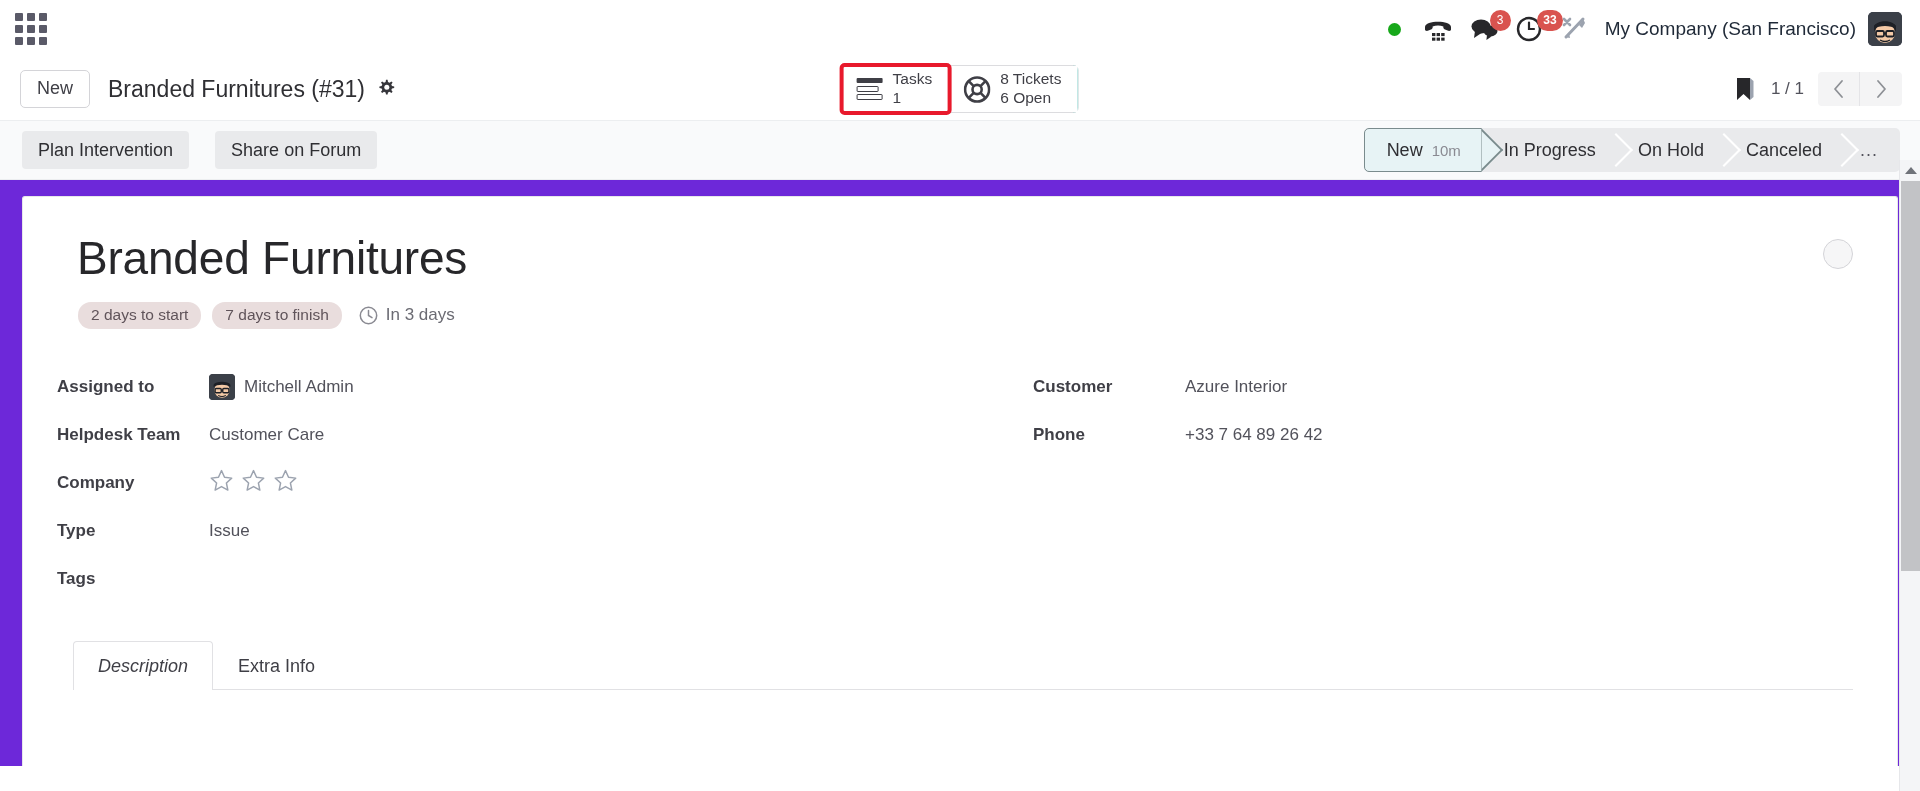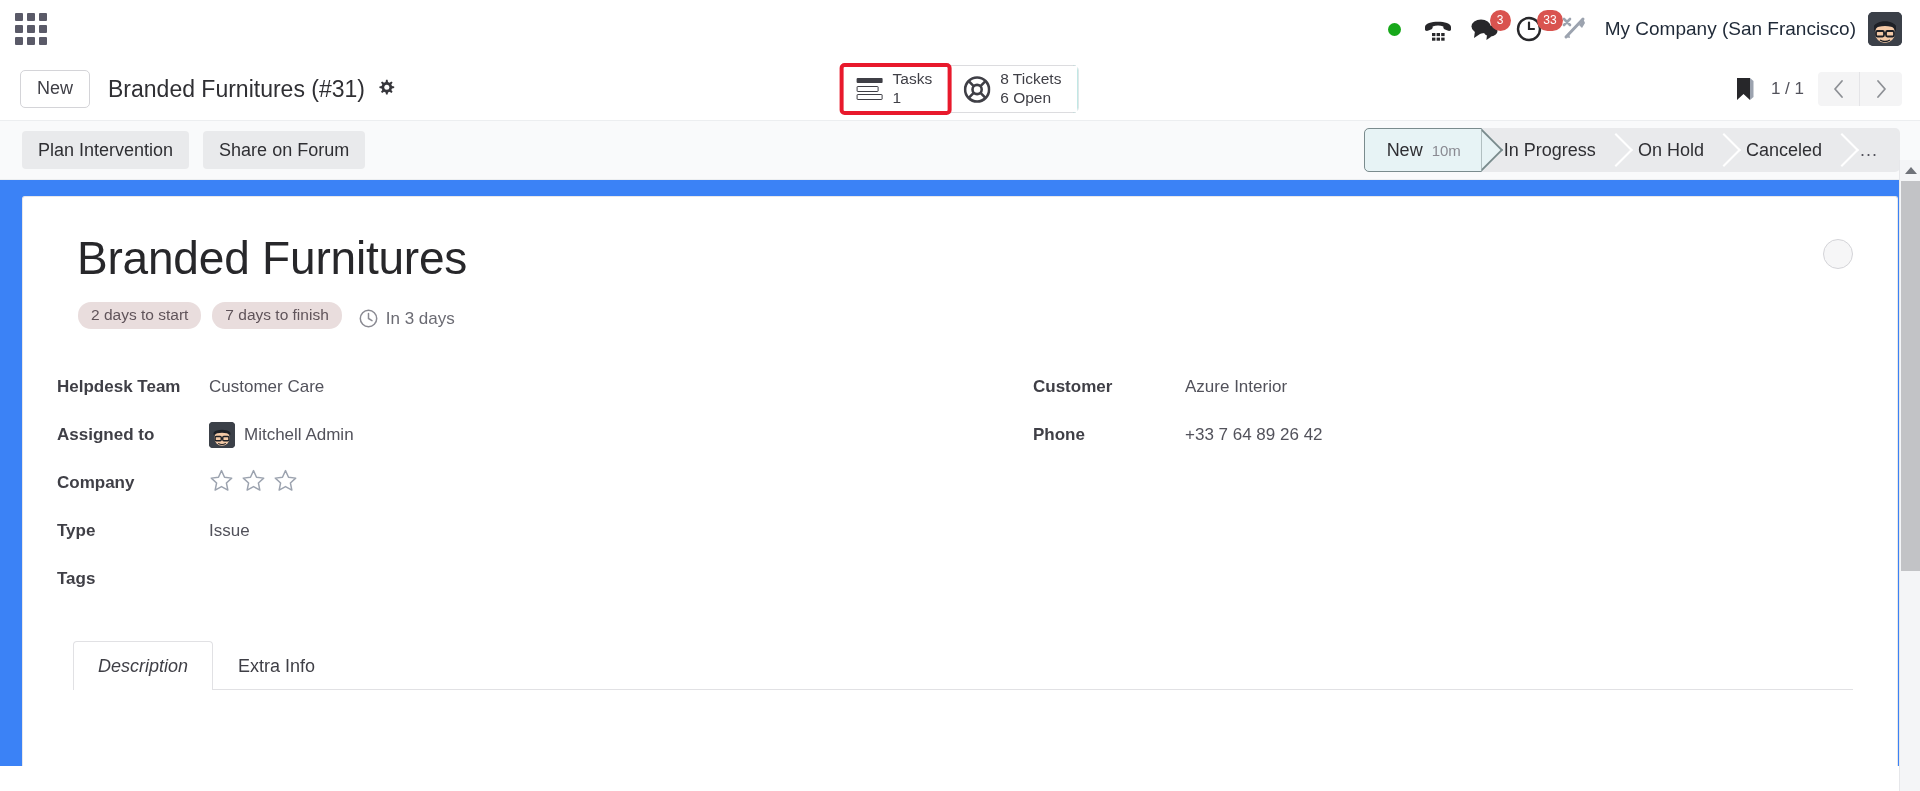--- a/index.html
+++ b/index.html
@@ -59,21 +59,21 @@
     background: #d9534f;
     color: #ffffff;
     border-radius: 11px;
     font-size: 12px;
     line-height: 1;
     padding: 4px 6px 5px;
     min-width: 21px;
     text-align: center;
     font-family: "Liberation Sans", sans-serif;
   }
-  .sys-badge.wide { right: -10px; }
+  .sys-badge.wide { right: -10px; font-weight: bold; }
   .company-name {
     font-size: 19px;
     color: #1f2937;
     padding: 0 12px 0 10px;
     white-space: nowrap;
     cursor: pointer;
   }
   .user-avatar {
     width: 34px; height: 34px;
     border-radius: 5px;
@@ -187,21 +187,21 @@
     padding: 0 20px 0 22px;
     position: relative;
   }
   .btn-action {
     background: #e9eaec;
     border: none;
     border-radius: 4px;
     font-size: 18px;
     color: #2f2f33;
     padding: 9px 16px;
-    margin-right: 14px;
+    margin-right: 26px;
     cursor: pointer;
     line-height: 1.15;
   }
   .statusbar {
     margin-left: auto;
     display: flex;
     align-items: center;
     background: #e9eaec;
     border-radius: 5px;
     height: 44px;
@@ -244,21 +244,21 @@
     background: #e7f3f5;
     clip-path: polygon(100% 0, 100% 100%, 0 0);
     border-left: none; border-bottom: none;
   }
   .stage-duration { font-size: 15px; color: #8a8a92; }
   .stage.more { padding: 0 18px; color: #52525b; letter-spacing: 1px; }
   .stage.more::after { display: none; }
 
   
   .sheet-wrap {
-    background: #3b82f6;
+    background: #6d28d9;
     height: 586px;
     padding: 16px 22px 0 22px;
     overflow: hidden;
     position: relative;
   }
   .sheet {
     border: 1px solid #e7e7ea;
     border-bottom: none;
     background: #ffffff;
     height: 100%;
@@ -277,21 +277,21 @@
   .record-title {
     font-size: 46px;
     font-weight: 400;
     color: #27272a;
     margin: 0 0 4px 20px;
     line-height: 1.2;
     letter-spacing: -0.2px;
   }
   .badge-row {
     display: flex;
-    align-items: flex-end;
+    align-items: center;
     gap: 11px;
     margin: 16px 0 0 21px;
   }
   .pill {
     background: #e9dddd;
     color: #60545a;
     border-radius: 13px;
     padding: 5px 13px 6px;
     font-size: 15.5px;
     line-height: 1;
@@ -575,40 +575,40 @@
         </svg>
         <span>In 3 days</span>
       </span>
     </div>
 
     <div class="form-columns">
 
       <div class="col left">
 
         <div class="field-row">
-          <div class="field-label">Helpdesk Team</div>
-          <div class="field-value">Customer Care</div>
-        </div>
-
-        <div class="field-row">
           <div class="field-label">Assigned to</div>
           <div class="field-value">
             <span class="mini-avatar">
               <svg width="26" height="26" viewBox="0 0 34 34">
                 <rect width="34" height="34" rx="4" fill="#3b4048"></rect>
                 <ellipse cx="17" cy="21" rx="10" ry="10" fill="#f3c9a6"></ellipse>
                 <path d="M6 14 C9 9, 25 9, 28 14 L28 17 C23 13, 11 13, 6 17 Z" fill="#1d2026"></path>
                 <rect x="8" y="19" width="8" height="5.5" rx="1.4" fill="none" stroke="#1d2026" stroke-width="1.8"></rect>
                 <rect x="18" y="19" width="8" height="5.5" rx="1.4" fill="none" stroke="#1d2026" stroke-width="1.8"></rect>
                 <path d="M16 21.5 L18 21.5" stroke="#1d2026" stroke-width="1.6"></path>
                 <path d="M12 28 Q17 31 22 28" stroke="#1d2026" stroke-width="1.4" fill="none"></path>
               </svg>
             </span>
             <span>Mitchell Admin</span>
           </div>
+        </div>
+
+        <div class="field-row">
+          <div class="field-label">Helpdesk Team</div>
+          <div class="field-value">Customer Care</div>
         </div>
 
         <div class="field-row">
           <div class="field-label">Company</div>
           <div class="field-value stars">
             <span>
               <svg width="25" height="25" viewBox="0 0 24 24">
                 <path d="M12 2.5 L14.9 8.9 L21.8 9.7 L16.7 14.4 L18.1 21.2 L12 17.8 L5.9 21.2 L7.3 14.4 L2.2 9.7 L9.1 8.9 Z" fill="none" stroke="#9ca3af" stroke-width="1.4" stroke-linejoin="round"></path>
               </svg>
             </span>

